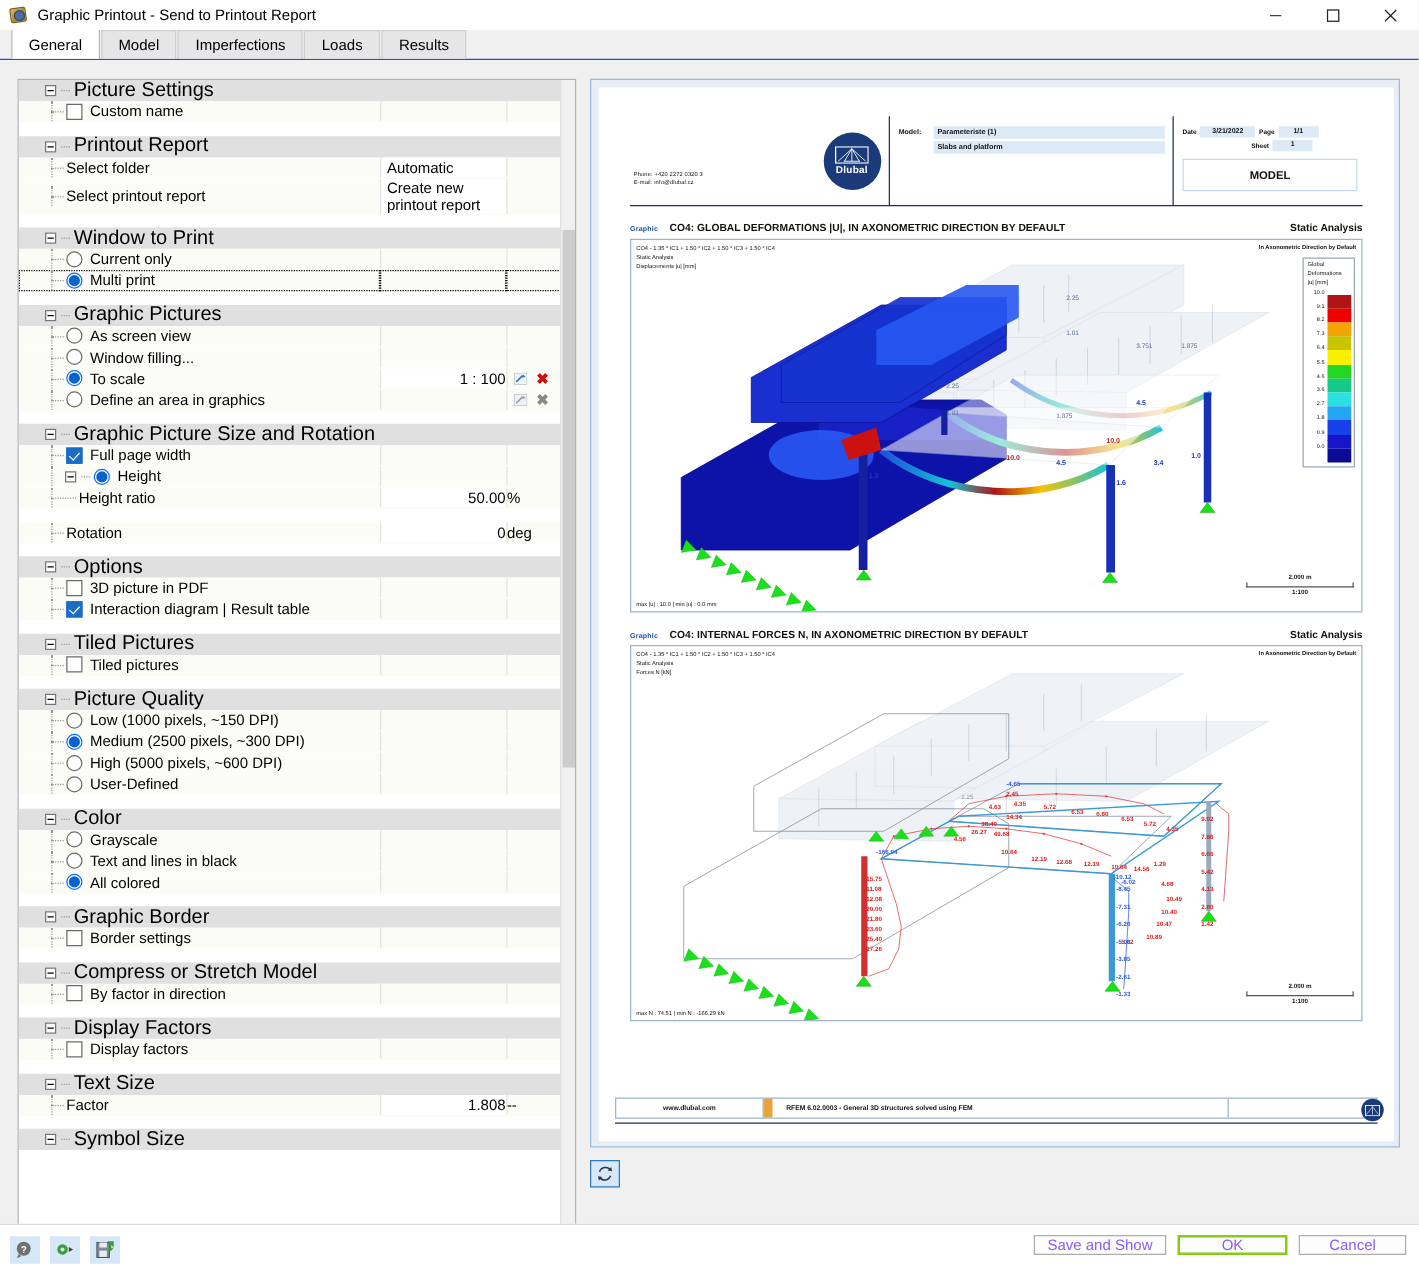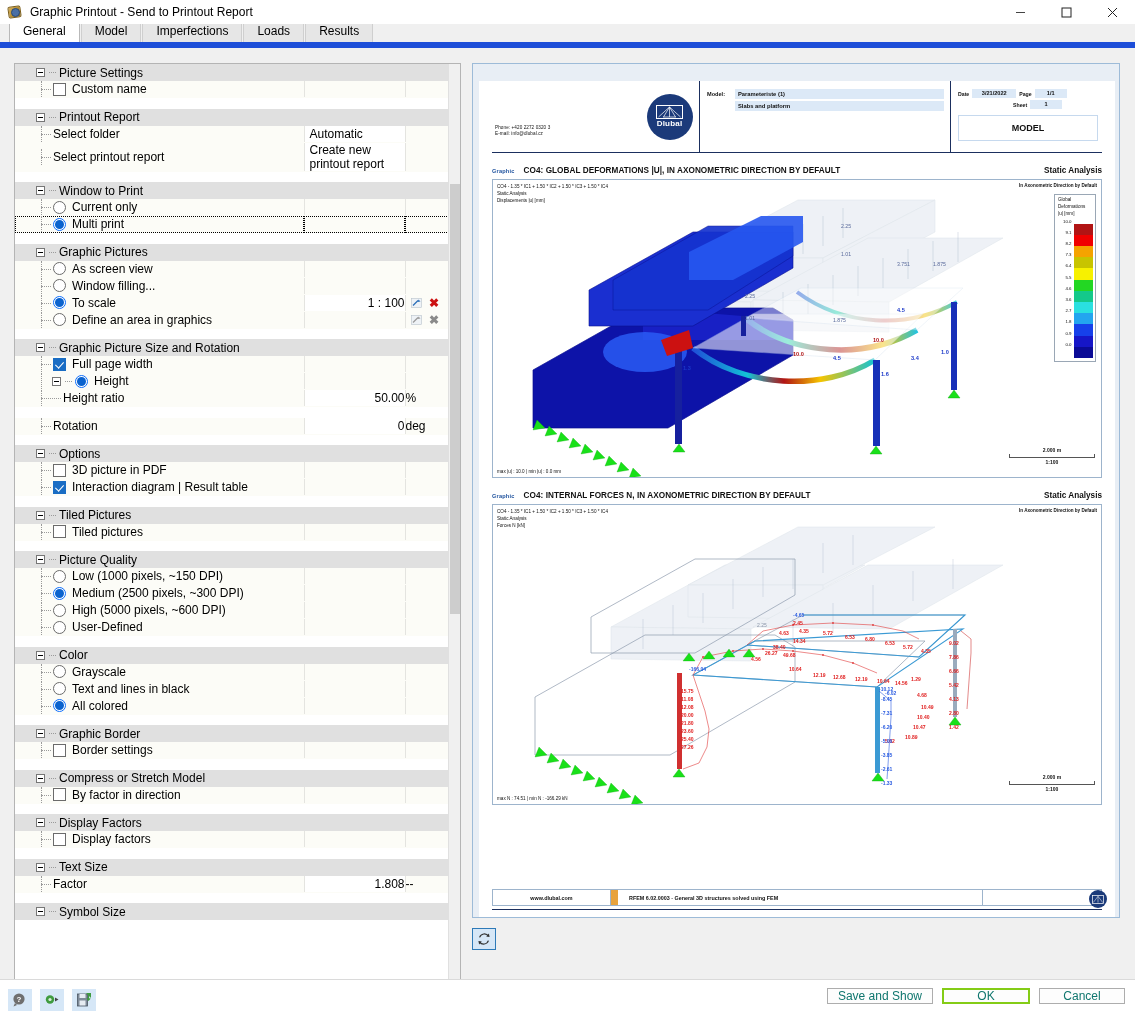--- a/index.html
+++ b/index.html
@@ -42,21 +42,21 @@
   .win-btn {
     width: 46px; height: 24px; display: flex; align-items: center;
     justify-content: center; color: #222; font-size: 11px;
   }
   .win-btn svg { display: block; }
 
   
   .tabstrip {
     height: 24px; background: #f0f0f0; display: flex;
     align-items: flex-end; padding-left: 9px;
-    border-bottom: 6px solid #1d4ed8;
+    border-bottom: 1px solid #1d4ed8;
   }
   .tab {
     height: 23px; padding: 0 13px; display: flex; align-items: center;
     font-size: 12px; color: #000; background: #e6e6e6;
     border: 1px solid #cfcfcf; border-bottom: none;
     margin-right: 1px;
   }
   .tab.active {
     background: #ffffff; border-color: #b9b9b9; height: 24px;
   }
@@ -95,21 +95,21 @@
     flex: 0 0 9px;
   }
   .exp-box::before {
     content: ""; position: absolute; left: 1px; top: 3px;
     width: 5px; height: 1px; background: #000;
   }
   .grp-dots {
     width: 7px; height: 1px; margin-right: 3px;
     border-top: 1px dotted #9a9a9a; flex: 0 0 7px;
   }
-  .grp-label { font-size: 12px; color: #000; }
+  .grp-label { font-size: 16px; color: #000; }
 
   .row-item td { background: #fcfcf7; border-bottom: 1px solid #fcfcf7; }
   .cell-label {
     padding-left: 0; position: relative; width: 289px;
   }
   .lbl-inner { display: flex; align-items: center; height: 16px; }
   .tree-pad { width: 26px; flex: 0 0 26px; height: 16px; position: relative; }
   .tree-pad::before {
     content: ""; position: absolute; left: 26px; top: 0;
     height: 100%; border-left: 1px dotted #9a9a9a;
@@ -194,21 +194,21 @@
     width: 648px; height: 951px;
     position: relative;
   }
   .preview-surface {
     width: 648px; height: 855px;
     background: #e8eef5; border: 1px solid #9dbbd8;
     padding: 6px; position: relative; overflow: hidden;
   }
   .page {
     width: 636px; height: 843px; background: #fff;
-    position: relative; padding: 0;
+    position: relative; padding: 12px;
   }
 
   
   .doc-head {
     display: flex; align-items: stretch;
     height: 72px; margin: 11px 13px 0 13px;
     border-bottom: 1.5px solid #1b2f5e;
   }
   .dh-contact {
     width: 148px; position: relative;
@@ -366,21 +366,21 @@
   .tool-btn {
     width: 24px; height: 22px; background: #d6e7f7;
     display: flex; align-items: center; justify-content: center;
   }
   .bb-right {
     position: absolute; right: 10px; top: 8px; display: flex; gap: 9px;
   }
   .dlg-btn {
     height: 16px; min-width: 86px; padding: 0 10px;
     background: #fdfdfd; border: 1px solid #adadad;
-    font-size: 12px; color: #0f766e;
+    font-size: 12px; color: #8b5cf6;
     display: flex; align-items: center; justify-content: center;
   }
   .dlg-btn.primary { border: 2px solid #84cc16; min-width: 88px; }
   .dlg-btn.wide { min-width: 90px; }
 
   
   .modelsvg { position: absolute; left: 0; top: 0; }
 </style>
 </head>
 <body>

